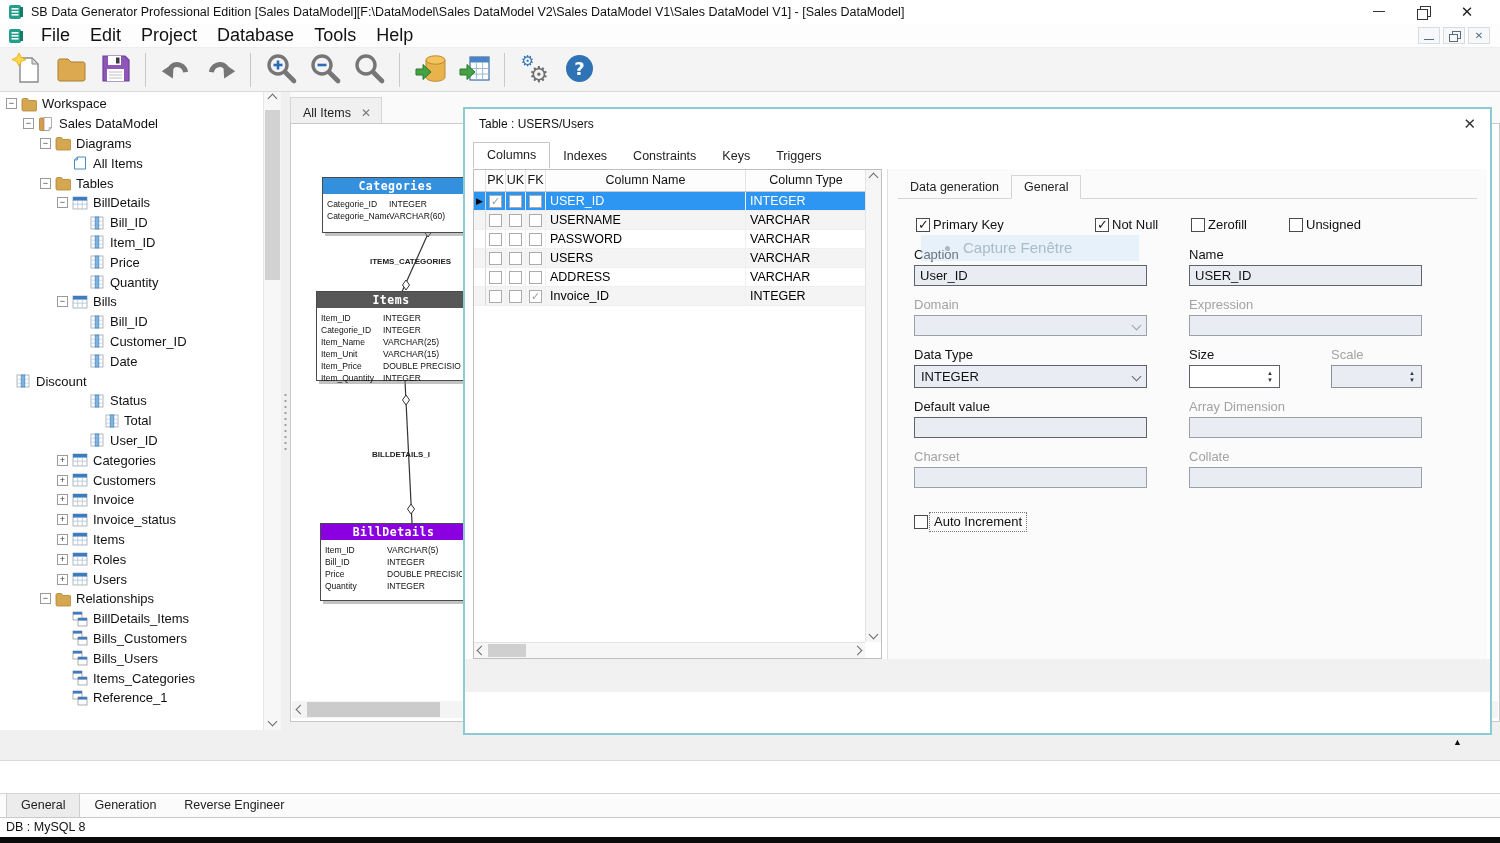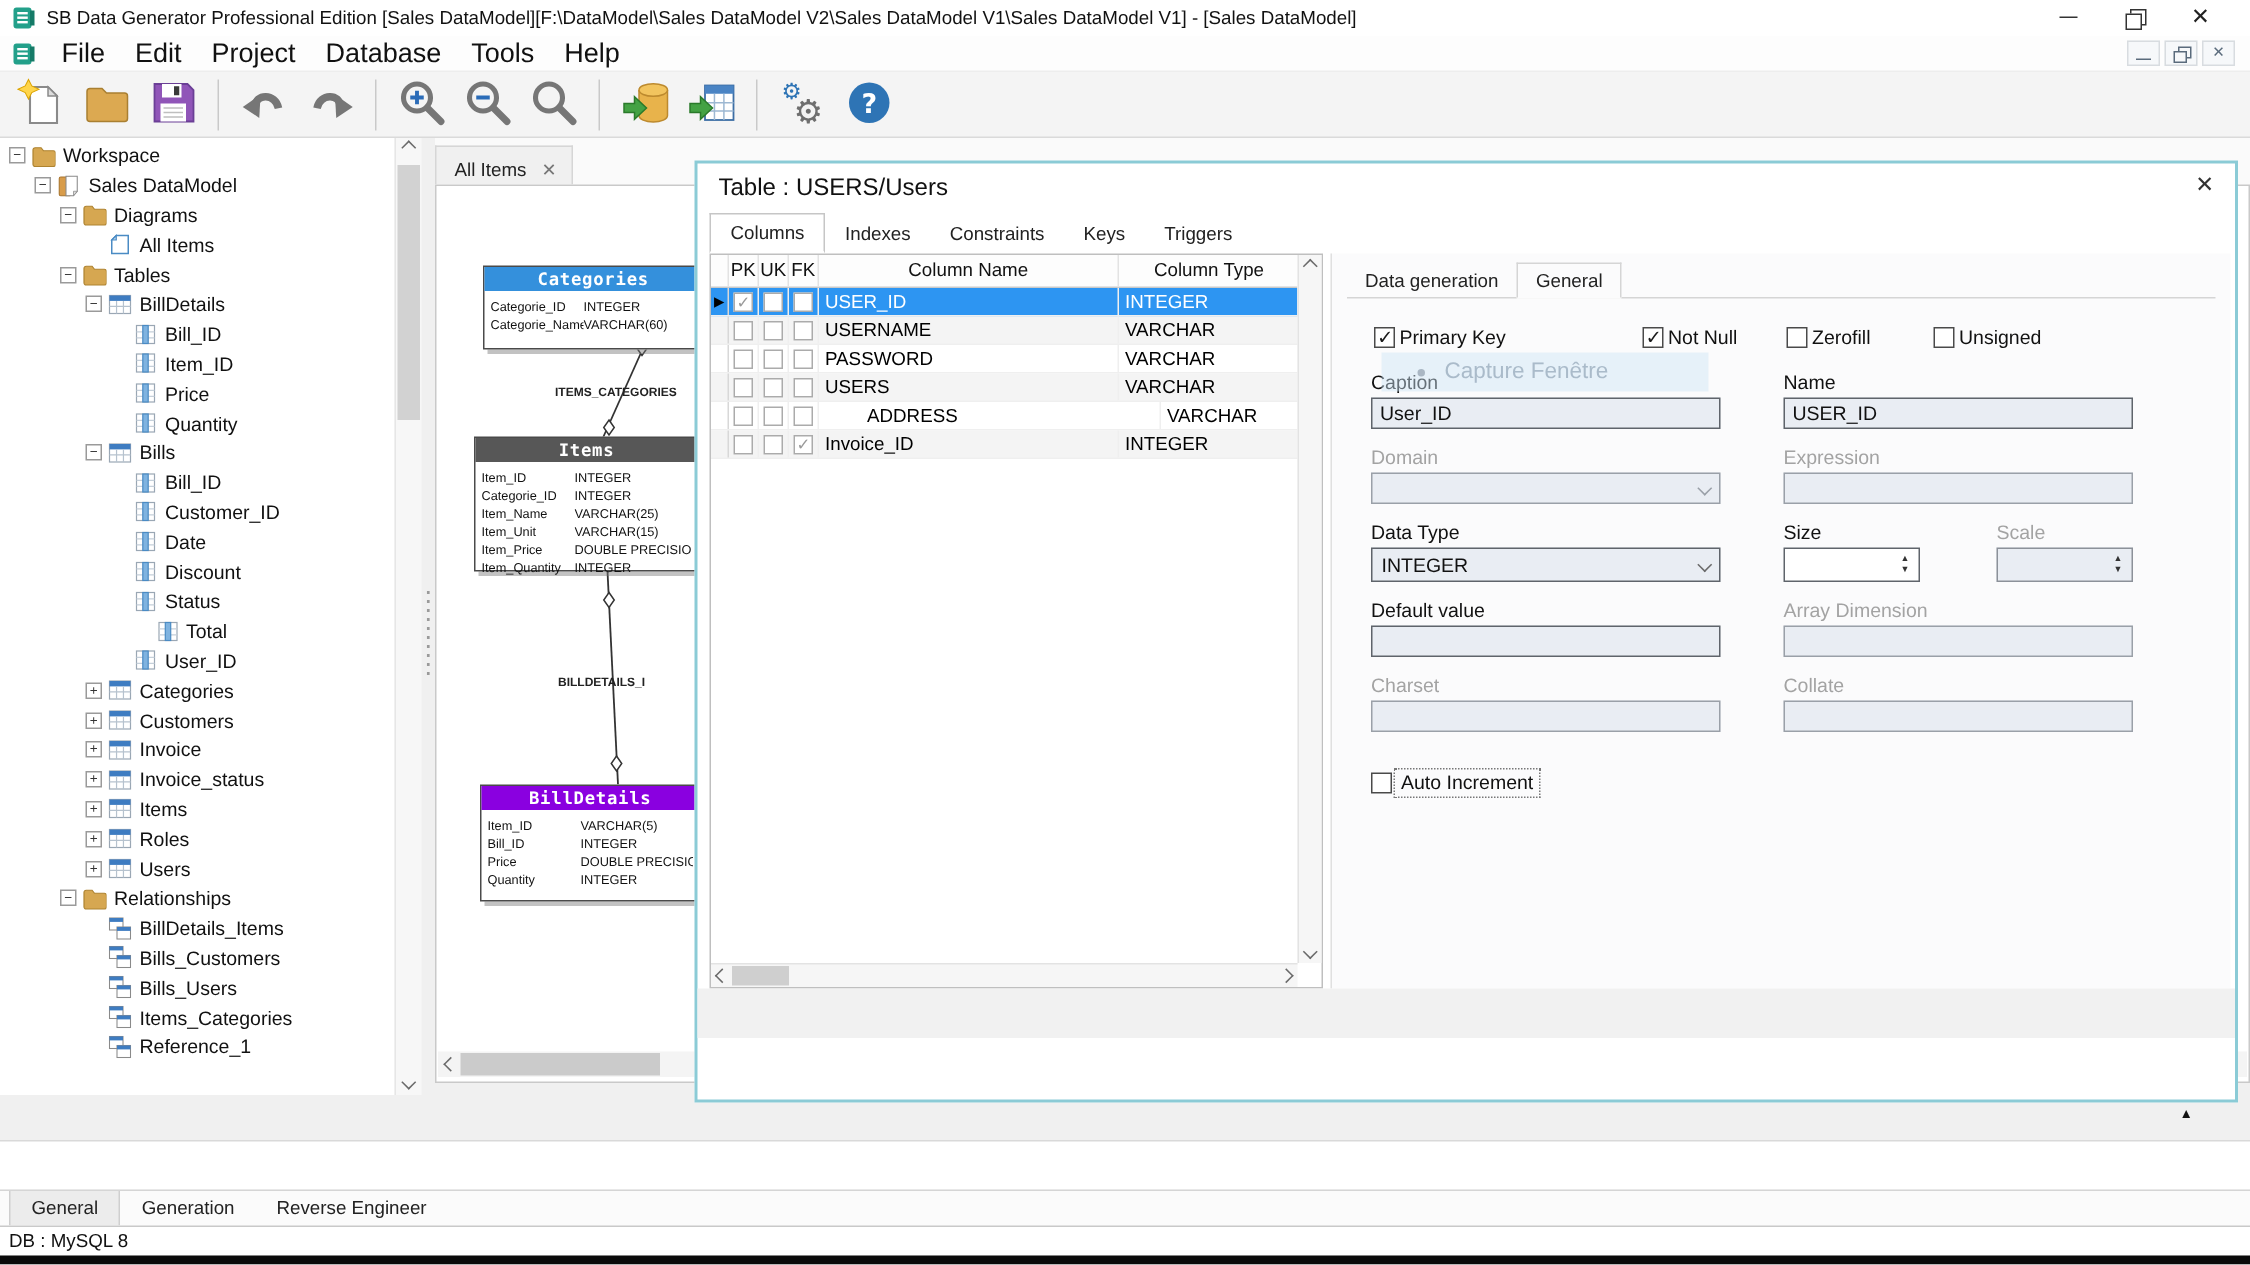--- a/index.html
+++ b/index.html
@@ -58,21 +58,21 @@
   .entity .rw{display:flex;line-height:12px;padding:0 4px;white-space:nowrap;font-size:8.5px;color:#111}
   .entity .rw .n{width:62px;flex:none;overflow:hidden}
   .entity .rw .t{overflow:hidden}
   .relsvg{position:absolute;left:0;top:0;width:100%;height:100%;z-index:1;pointer-events:none}
   .rel-label{position:absolute;font-size:8px;font-weight:bold;color:#222;z-index:1;white-space:nowrap}
   .hscroll{position:absolute;left:1px;right:1px;top:577px;height:17px;background:#F4F4F4;z-index:3}
   .hscroll .sb-left{position:absolute;left:5px;top:5px}
   .hscroll .thumb{position:absolute;left:15px;top:1px;width:133px;height:15px;background:#CBCBCB}
   
   .dialog{position:absolute;left:463px;top:107px;width:1029px;height:628px;background:#fff;border:2px solid #8BCBD6;z-index:20;font-size:13px}
-  .dlg-title{position:absolute;left:14px;top:8px;font-size:16px;color:#111}
+  .dlg-title{position:absolute;left:14px;top:8px;font-size:12px;color:#111}
   .dlg-close{position:absolute;right:14px;top:7px;font-size:15px;color:#333;cursor:pointer;line-height:15px}
   .dtabs{position:absolute;left:8px;top:33px;height:26px;display:flex;align-items:flex-end}
   .dtab{padding:5px 13px;font-size:12.5px;color:#222;cursor:pointer}
   .dtab.active{border:1px solid #C6C6C6;border-bottom:2px solid #fff;background:#fff;margin-bottom:-1px}
   
   .grid{position:absolute;left:8px;top:60px;width:409px;height:490px;border:1px solid #BFBFBF;background:#fff}
   .grid-inner{position:absolute;left:0;top:0;right:16px;bottom:16px;overflow:hidden}
   .ghead{display:flex;height:22px;border-bottom:1px solid #C9C9C9;background:#FDFDFD}
   .gh-cell{border-right:1px solid #E3E3E3;font-size:12.5px;color:#111;text-align:center;line-height:21px;flex:none;overflow:hidden}
   .grow{display:flex;height:19px;border-bottom:1px solid #EFEFEF;background:#fff}
@@ -383,21 +383,21 @@
       </div>
       <div class="tree-row" style="padding-left: 74px;">
         <span class="expander empty"></span>
         <span class="ticon"><svg viewBox="0 0 16 16">
             <rect x="2" y="2" width="12" height="12" fill="#fff" stroke="#9AA7B4" stroke-width="0.8"></rect>
             <path d="M2 6.2h12M2 10.2h12" stroke="#C5D0DA" stroke-width="0.8"></path>
             <rect x="6.2" y="2" width="3.6" height="12" fill="#7FB3E0" stroke="#4A8BC4" stroke-width="0.8"></rect>
           </svg></span>
         <span class="tlabel">Date</span>
       </div>
-      <div class="tree-row" style="padding-left: 74px;">
+      <div class="tree-row" style="">
         <span class="expander empty"></span>
         <span class="ticon"><svg viewBox="0 0 16 16">
             <rect x="2" y="2" width="12" height="12" fill="#fff" stroke="#9AA7B4" stroke-width="0.8"></rect>
             <path d="M2 6.2h12M2 10.2h12" stroke="#C5D0DA" stroke-width="0.8"></path>
             <rect x="6.2" y="2" width="3.6" height="12" fill="#7FB3E0" stroke="#4A8BC4" stroke-width="0.8"></rect>
           </svg></span>
         <span class="tlabel">Discount</span>
       </div>
       <div class="tree-row" style="padding-left: 74px;">
         <span class="expander empty"></span>
@@ -731,21 +731,21 @@
             <div class="gc gsel"></div>
             <div class="gc gcb-cell">
               <span class="gcb"></span>
             </div>
             <div class="gc gcb-cell">
               <span class="gcb"></span>
             </div>
             <div class="gc gcb-cell">
               <span class="gcb"></span>
             </div>
-            <div class="gc gname" style="width: 200px; margin-left: 28px;">ADDRESS</div>
+            <div class="gc gname" style="width: 200px;">ADDRESS</div>
             <div class="gc gtype" style="width: 121px;">VARCHAR</div>
           </div>
           <div class="grow">
             <div class="gc gsel"></div>
             <div class="gc gcb-cell">
               <span class="gcb"></span>
             </div>
             <div class="gc gcb-cell">
               <span class="gcb"></span>
             </div>

